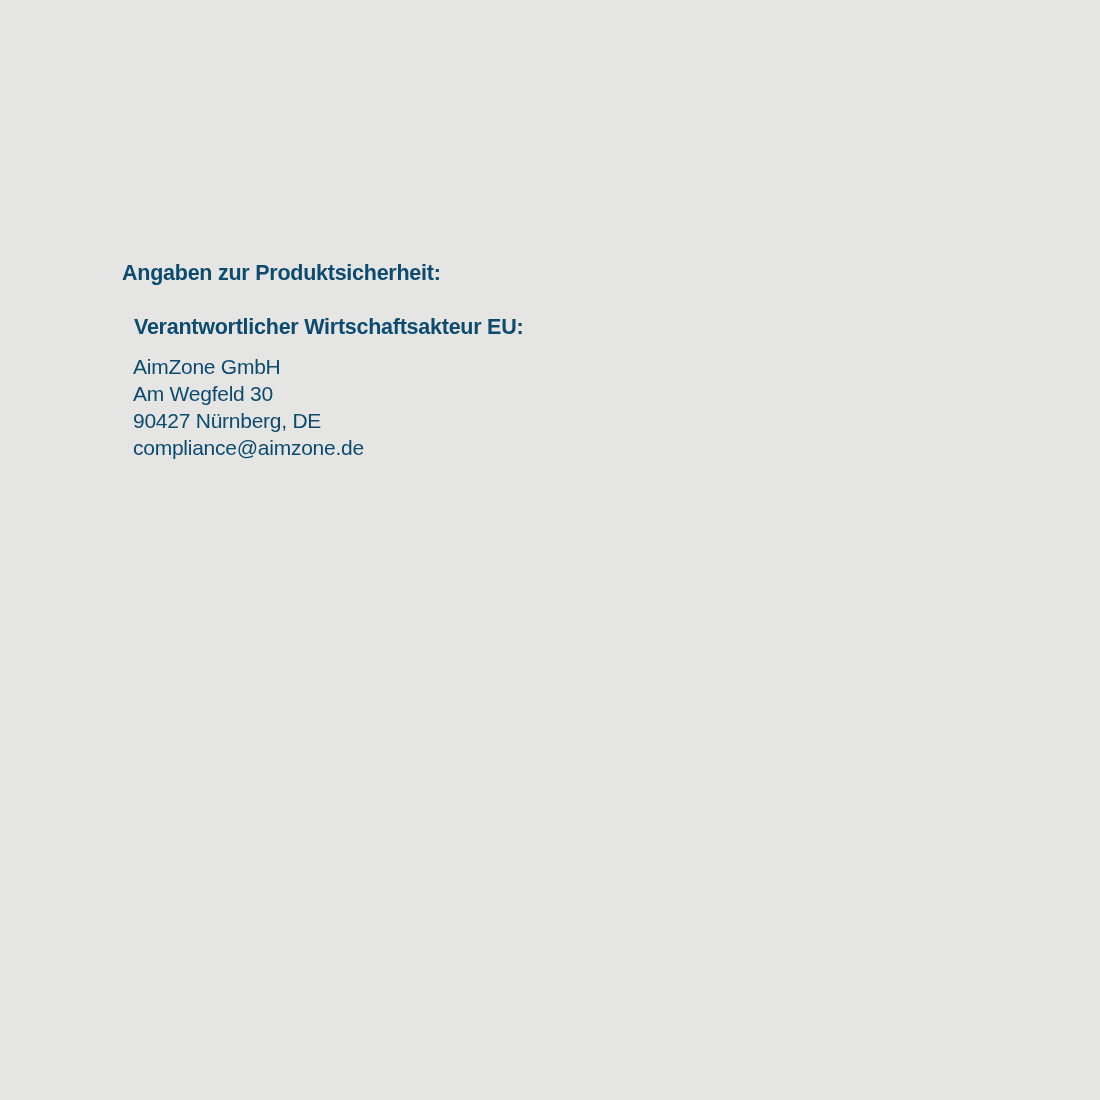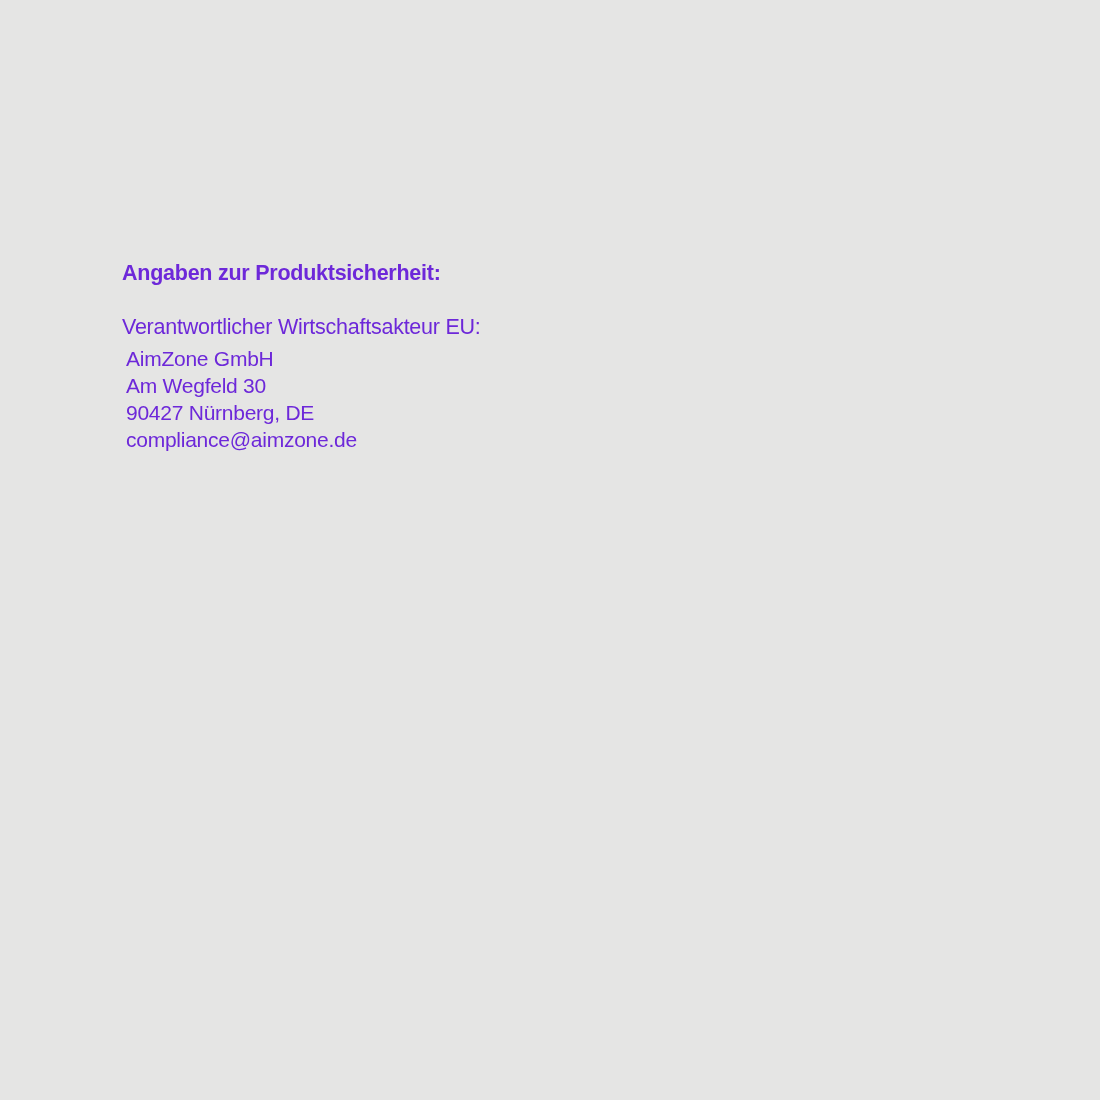--- a/index.html
+++ b/index.html
@@ -34,34 +34,34 @@
     font-weight: 700;
     margin: 0 0 27px 0;
     white-space: pre-line;
   }
   .para {
     margin: 0 0 27px 0;
     white-space: pre-line;
   }
   .actor-heading {
     font-size: 21.5px;
-    font-weight: 400;
-    margin: 0;
+    font-weight: 700;
+    margin: 12px;
     white-space: pre-line;
   }
   .address {
-    margin: 4px;
+    margin: 11px;
     white-space: pre-line;
   }
 </style>
 </head>
 <body style="background: rgb(229, 229, 228);">
 
 <div class="page">
-  <div class="content" style="color: #6d28d9;">
+  <div class="content" style="color: #0c4a6e;">
 
     <p class="heading">Angaben zur Produktsicherheit:</p>
 
 
 
 
     <p class="actor-heading">Verantwortlicher Wirtschaftsakteur EU:</p>
 
     <p class="address">AimZone GmbH
 Am Wegfeld 30

